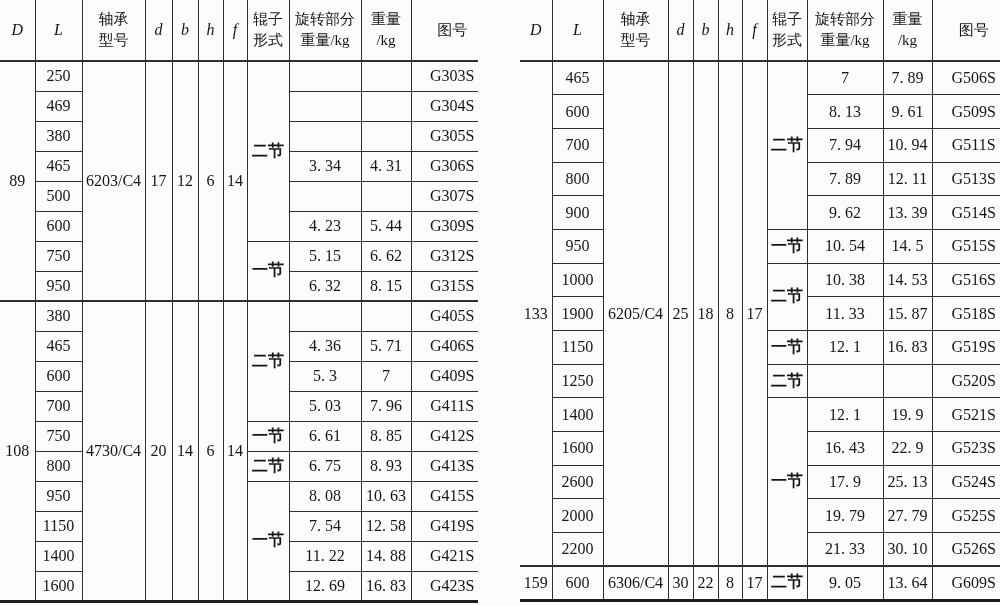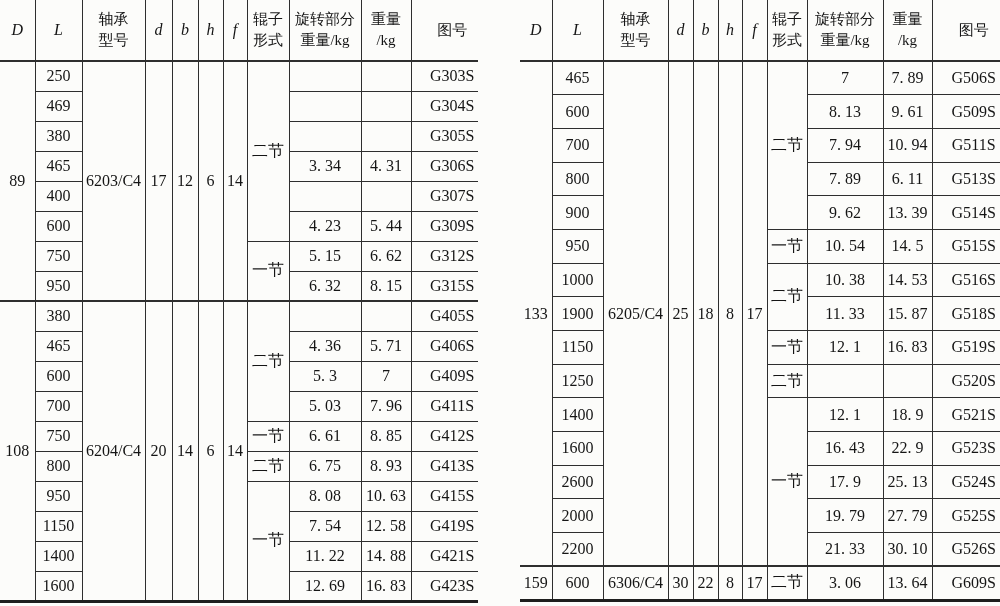--- a/index.html
+++ b/index.html
@@ -35,21 +35,21 @@
     border-bottom: 2px solid #2e2e2e;
     font-weight: normal;
     height: 61px;
     font-size: 15px;
     line-height: 1.4;
   }
   #left-table  tbody td { height: 30px;   font-size: 16px; }
   #right-table tbody td { height: 33.7px; font-size: 16px; }
 
   .dim-letter { font-style: italic; font-size: 16px; }
-  td.c-form { font-size: 15px; }
+  td.c-form { font-size: 15px; font-weight: bold; }
   td.c-fig, th.h-fig { border-right: none; padding-left: 15px; }
   td.c-d,  th.h-d    { border-left: none; }
   tr.group-start td  { border-top-width: 2px; }
 </style>
 </head>
 <body>
 
 <div class="sheet">
 
   <table id="left-table">
@@ -119,21 +119,21 @@
           <td class="c-w2"></td>
           <td class="c-fig">G305S</td>
         </tr>
         <tr>
           <td class="c-l">465</td>
           <td class="c-w1">3. 34</td>
           <td class="c-w2">4. 31</td>
           <td class="c-fig">G306S</td>
         </tr>
         <tr>
-          <td class="c-l">400</td>
+          <td class="c-l">500</td>
           <td class="c-w1"></td>
           <td class="c-w2"></td>
           <td class="c-fig">G307S</td>
         </tr>
         <tr>
           <td class="c-l">600</td>
           <td class="c-w1">4. 23</td>
           <td class="c-w2">5. 44</td>
           <td class="c-fig">G309S</td>
         </tr>
@@ -146,21 +146,21 @@
         </tr>
         <tr>
           <td class="c-l">950</td>
           <td class="c-w1">6. 32</td>
           <td class="c-w2">8. 15</td>
           <td class="c-fig">G315S</td>
         </tr>
         <tr class="group-start">
           <td rowspan="10" class="c-d">108</td>
           <td class="c-l">380</td>
-          <td rowspan="10" class="c-bearing">6204/C4</td>
+          <td rowspan="10" class="c-bearing">4730/C4</td>
           <td rowspan="10" class="c-dim">20</td>
           <td rowspan="10" class="c-dim">14</td>
           <td rowspan="10" class="c-dim">6</td>
           <td rowspan="10" class="c-dim">14</td>
           <td rowspan="4" class="c-form">二节</td>
           <td class="c-w1"></td>
           <td class="c-w2"></td>
           <td class="c-fig">G405S</td>
         </tr>
         <tr>
@@ -286,21 +286,21 @@
         </tr>
         <tr>
           <td class="c-l">700</td>
           <td class="c-w1">7. 94</td>
           <td class="c-w2">10. 94</td>
           <td class="c-fig">G511S</td>
         </tr>
         <tr>
           <td class="c-l">800</td>
           <td class="c-w1">7. 89</td>
-          <td class="c-w2">6. 11</td>
+          <td class="c-w2">12. 11</td>
           <td class="c-fig">G513S</td>
         </tr>
         <tr>
           <td class="c-l">900</td>
           <td class="c-w1">9. 62</td>
           <td class="c-w2">13. 39</td>
           <td class="c-fig">G514S</td>
         </tr>
         <tr>
           <td class="c-l">950</td>
@@ -333,21 +333,21 @@
           <td class="c-l">1250</td>
           <td class="c-form">二节</td>
           <td class="c-w1"></td>
           <td class="c-w2"></td>
           <td class="c-fig">G520S</td>
         </tr>
         <tr>
           <td class="c-l">1400</td>
           <td rowspan="5" class="c-form">一节</td>
           <td class="c-w1">12. 1</td>
-          <td class="c-w2">18. 9</td>
+          <td class="c-w2">19. 9</td>
           <td class="c-fig">G521S</td>
         </tr>
         <tr>
           <td class="c-l">1600</td>
           <td class="c-w1">16. 43</td>
           <td class="c-w2">22. 9</td>
           <td class="c-fig">G523S</td>
         </tr>
         <tr>
           <td class="c-l">2600</td>
@@ -369,20 +369,20 @@
         </tr>
         <tr class="group-start">
           <td class="c-d">159</td>
           <td class="c-l">600</td>
           <td class="c-bearing">6306/C4</td>
           <td class="c-dim">30</td>
           <td class="c-dim">22</td>
           <td class="c-dim">8</td>
           <td class="c-dim">17</td>
           <td class="c-form">二节</td>
-          <td class="c-w1">3. 06</td>
+          <td class="c-w1">9. 05</td>
           <td class="c-w2">13. 64</td>
           <td class="c-fig">G609S</td>
         </tr>
       </tbody>
   </table>
 
 </div>
 
 </body></html>

